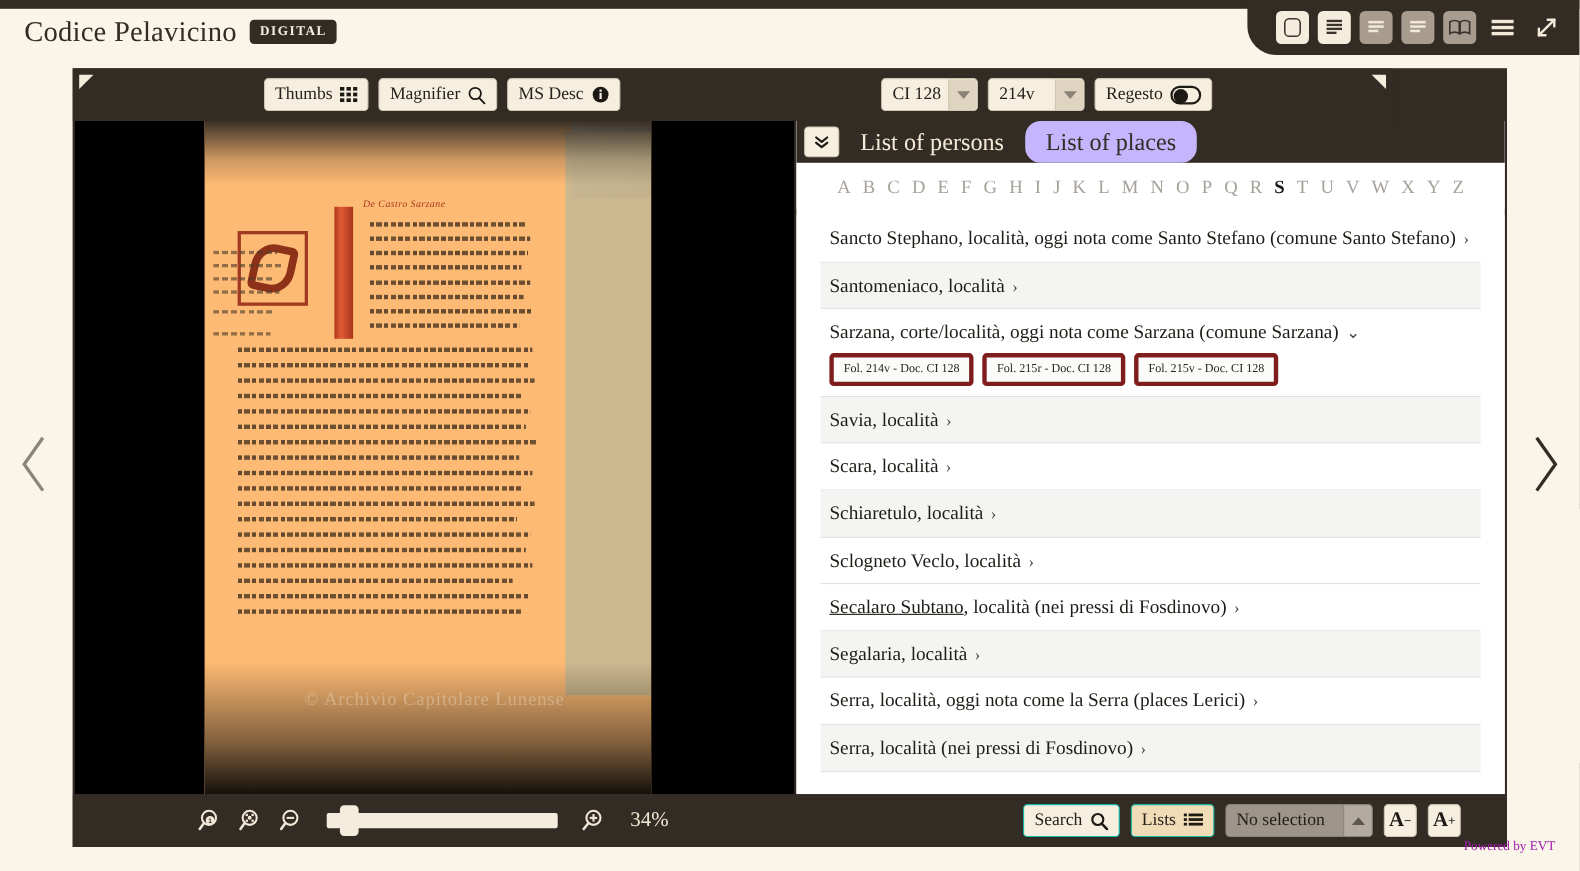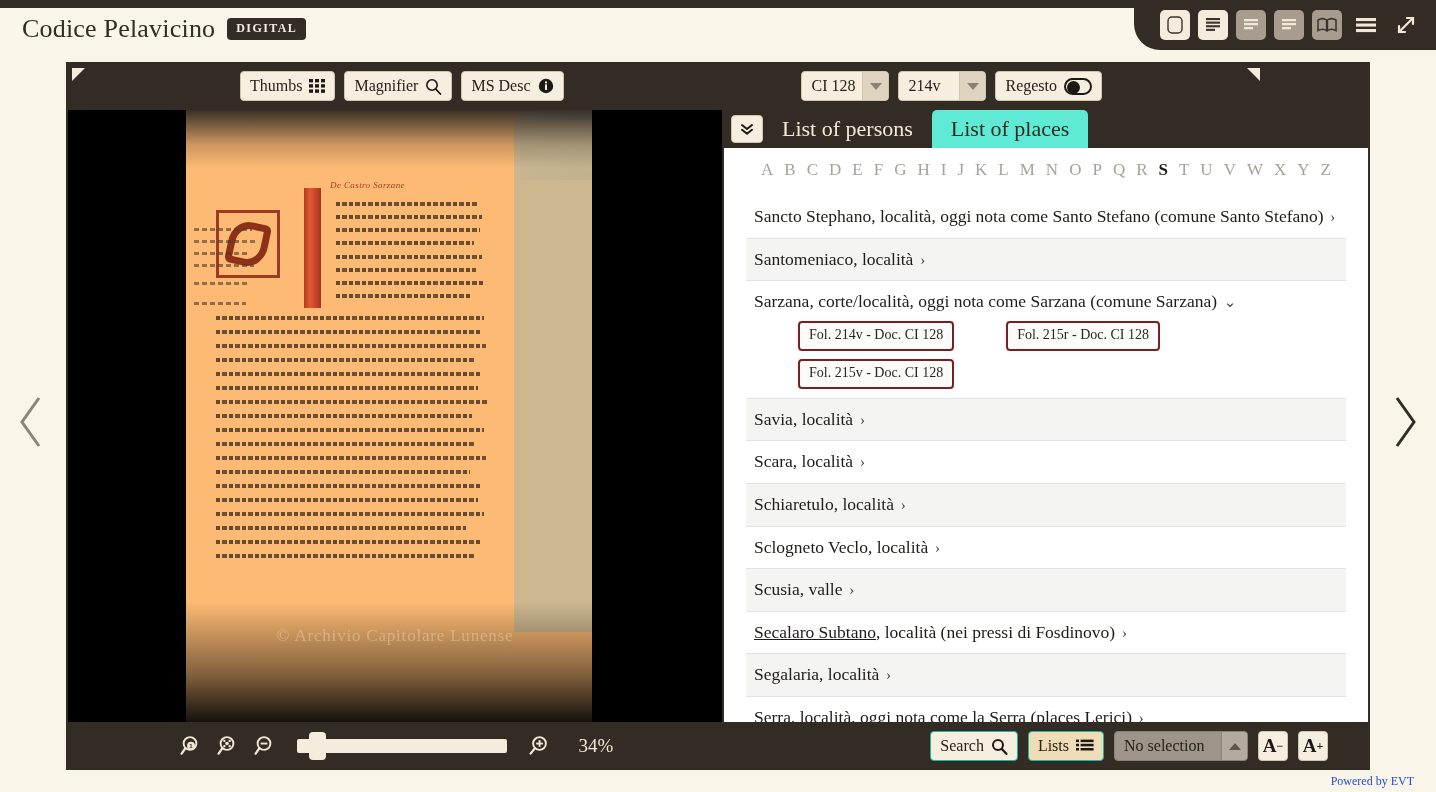--- a/index.html
+++ b/index.html
@@ -307,24 +307,25 @@
   .tab {
     height: 38px;
     padding: 0 19px;
     display: flex; align-items: center;
     font-size: 22px;
     color: #f3ead7;
     cursor: pointer;
     font-family: "Liberation Serif", "DejaVu Serif", serif;
   }
   .tab.active {
-    background: #5eead4;
+    background: #c4b5fd;
     color: #332c25;
     border-top-left-radius: 5px;
     border-top-right-radius: 5px;
+    border-radius: 14px;
   }
 
   .alpha-row {
     display: flex;
     justify-content: center;
     gap: 11px;
     padding: 12px 0 10px 0;
     background: #fff;
   }
   .alpha {
@@ -356,37 +357,36 @@
     color: #4a453c;
     font-size: 15px;
     margin-left: 3px;
   }
   .entry .hovered { text-decoration: underline; }
   .doc-chips {
     margin-top: 7px;
     display: flex; gap: 8px; flex-wrap: wrap;
   }
   .chip {
-    border: 2px solid #7f1d1d;
+    border: 4px solid #7f1d1d;
     border-radius: 4px;
     background: #fbfbfa;
     padding: 3px 9px 4px 9px;
-    font-size: 14px;
+    font-size: 11px;
     color: #2a261f;
     cursor: pointer;
-    margin-left: 44px;
   }
 
   
   .bottombar {
     position: absolute;
     left: 0; bottom: 0;
     width: 1304px; height: 48px;
     background: #332c25;
-    display: flex; align-items: center; text-align: center;
+    display: flex; align-items: center;
   }
   .zoom-tools {
     position: absolute;
     left: 114px; top: 50%;
     transform: translateY(-50%);
     display: flex; align-items: center; gap: 13px;
   }
   .zoom-slider {
     position: relative;
     width: 210px; height: 14px;
@@ -472,23 +472,23 @@
     position: absolute;
     top: 392px;
     width: 40px; height: 60px;
     cursor: pointer;
   }
   .nav-arrow.left  { left: 12px; }
   .nav-arrow.right { right: 12px; }
 
   .powered {
     position: absolute;
-    right: 22px; bottom: 3px;
+    right: 22px; bottom: 15px;
     font-size: 12px;
-    color: #1d4ed8;
+    color: #a21caf;
   }
 </style>
 </head>
 <body>
 
 <div id="app">
 
   <div class="topbar">
     <div class="topbar-darkstrip"></div>
 
@@ -742,21 +742,20 @@
             <div class="entry alt"><span>Santomeniaco, località</span><span class="chev"> ›</span></div>
             <div class="entry"><span>Sarzana, corte/località, oggi nota come Sarzana (comune Sarzana)</span><span class="chev"> ⌄</span><div class="doc-chips">
                 <span class="chip">Fol. 214v - Doc. CI 128</span>
                 <span class="chip">Fol. 215r - Doc. CI 128</span>
                 <span class="chip">Fol. 215v - Doc. CI 128</span>
               </div></div>
             <div class="entry alt"><span>Savia, località</span><span class="chev"> ›</span></div>
             <div class="entry"><span>Scara, località</span><span class="chev"> ›</span></div>
             <div class="entry alt"><span>Schiaretulo, località</span><span class="chev"> ›</span></div>
             <div class="entry"><span>Sclogneto Veclo, località</span><span class="chev"> ›</span></div>
-            <div class="entry alt"><span>Scusia, valle</span><span class="chev"> ›</span></div>
             <div class="entry"><span><span class="hovered">Secalaro Subtano</span>, località (nei pressi di Fosdinovo)</span><span class="chev"> ›</span></div>
             <div class="entry alt"><span>Segalaria, località</span><span class="chev"> ›</span></div>
             <div class="entry"><span>Serra, località, oggi nota come la Serra (places Lerici)</span><span class="chev"> ›</span></div>
             <div class="entry alt"><span>Serra, località (nei pressi di Fosdinovo)</span><span class="chev"> ›</span></div>
           </div>
       </div>
     </div>
 
     <div class="bottombar">
       <div class="zoom-tools">

